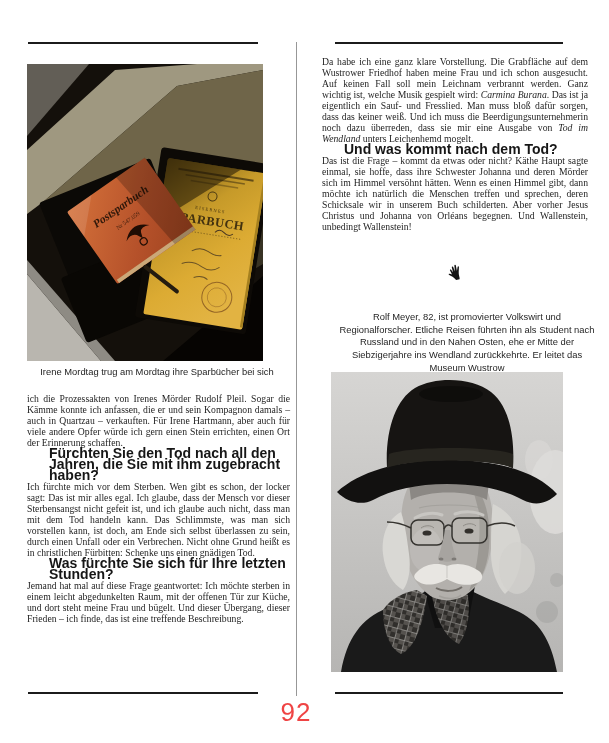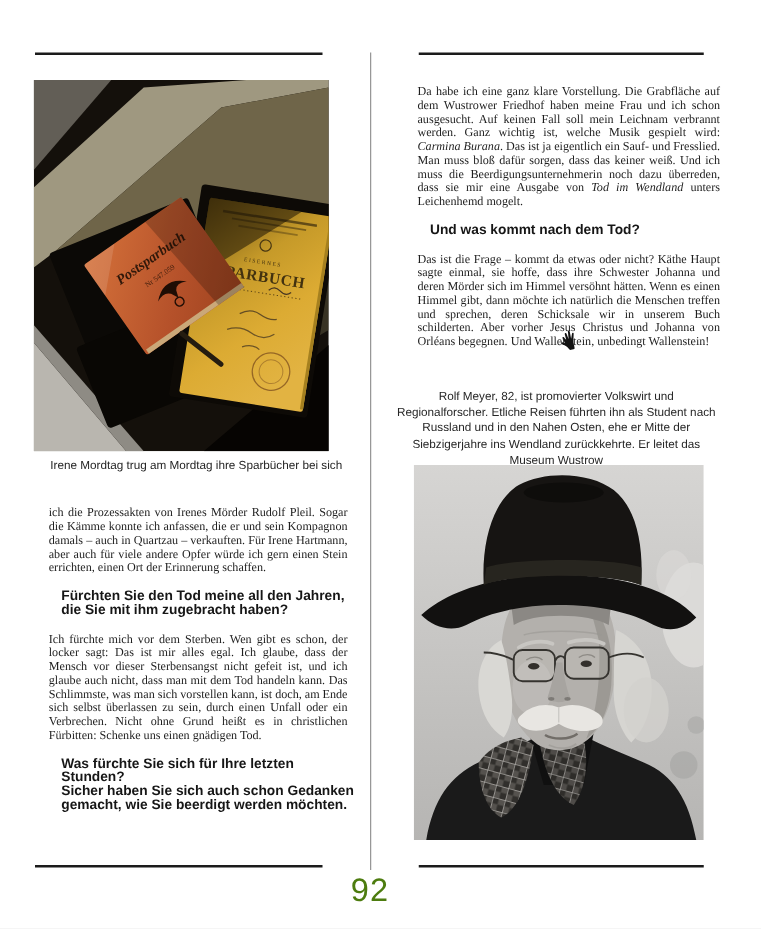--- a/index.html
+++ b/index.html
@@ -11,33 +11,33 @@
   #rule-bottom-left{left:28px;top:692px;width:230px;}
   #rule-bottom-right{left:335px;top:692px;width:228px;}
   #col-divider{position:absolute;left:296px;top:42px;width:1px;height:654px;background:#979797;}
 
   #left-photo{position:absolute;left:27px;top:64px;width:236px;height:297px;}
   #left-caption{position:absolute;left:24px;top:366px;width:266px;text-align:center;
         font-family:"Liberation Sans",sans-serif;font-size:9.4px;line-height:11px;color:#242424;}
   #left-body{position:absolute;left:27px;top:393px;width:263px;}
   #right-body{position:absolute;left:322px;top:56px;width:266px;}
 
-  .answer{margin:12px;text-align:justify;font-size:9.7px;line-height:11px;
+  .answer{margin:0;text-align:justify;font-size:9.7px;line-height:11px;
         font-family:"Liberation Serif",serif;hyphens:auto;-webkit-hyphens:auto;}
   .answer em{font-style:italic;}
   .question{margin:0;padding-left:22px;padding-right:4px;text-align:left;
-        font-family:"Liberation Sans",sans-serif;font-weight:bold;font-size:11px;line-height:11px;color:#161616;}
+        font-family:"Liberation Sans",sans-serif;font-weight:bold;font-size:14px;line-height:11px;color:#161616;}
 
   #end-mark{position:absolute;left:322px;top:262px;width:266px;text-align:center;}
-  #bio{position:absolute;left:316px;top:311px;width:258px;text-align:center;
+  #bio{position:absolute;left:338px;top:311px;width:258px;text-align:center;
         font-family:"Liberation Sans",sans-serif;font-size:9.4px;line-height:12.7px;color:#262626;}
   #right-photo{position:absolute;left:331px;top:372px;width:232px;height:300px;}
 
   #page-number{position:absolute;left:246px;top:697px;width:100px;text-align:center;
-        font-family:"Liberation Sans",sans-serif;font-size:26px;font-weight:500;letter-spacing:1px;color:#4d7c0f;}
+        font-family:"Liberation Sans",sans-serif;font-size:26px;font-weight:500;letter-spacing:1px;color:#ef4444;}
   svg{display:block;}
 </style>
 </head>
 <body>
 
 <div id="page">
 
   <div id="rule-top-left" class="hrule"></div>
   <div id="rule-top-right" class="hrule"></div>
   <div id="col-divider"></div>
@@ -105,24 +105,24 @@
       <polygon points="0,0 30,0 0,30" fill="rgba(255,255,255,0.12)"></polygon>
     </g>
     <g transform="translate(118,200) rotate(38)">
         <rect width="44" height="4" rx="2" fill="#241c10"></rect>
       </g>
   </svg>
   <div id="left-caption">Irene Mordtag trug am Mordtag ihre Sparbücher bei sich</div>
 
   <div id="left-body">
       <p class="answer">ich die Prozessakten von Irenes Mörder Rudolf Pleil. Sogar die Kämme konnte ich anfassen, die er und sein Kompagnon damals – auch in Quartzau – verkauften. Für Irene Hartmann, aber auch für viele andere Opfer würde ich gern einen Stein errichten, einen Ort der Erinnerung schaffen.</p>
-      <p class="question">Fürchten Sie den Tod meine all den Jahren, die Sie mit ihm zugebracht haben?</p>
+      <p class="question">Fürchten Sie den Tod nach all den Jahren, die Sie mit ihm zugebracht haben?</p>
       <p class="answer">Ich fürchte mich vor dem Sterben. Wen gibt es schon, der locker sagt: Das ist mir alles egal. Ich glaube, dass der Mensch vor dieser Sterbensangst nicht gefeit ist, und ich glaube auch nicht, dass man mit dem Tod handeln kann. Das Schlimmste, was man sich vorstellen kann, ist doch, am Ende sich selbst überlassen zu sein, durch einen Unfall oder ein Verbrechen. Nicht ohne Grund heißt es in christlichen Fürbitten: Schenke uns einen gnädigen Tod.</p>
       <p class="question">Was fürchte Sie sich für Ihre letzten Stunden?</p>
-      <p class="question">Sicher haben Sie sich auch schon Gedanken gemacht, wie Sie beerdigt werden möchten.</p>
+      <p class="answer">Jemand hat mal auf diese Frage geantwortet: Ich möchte sterben in einem leicht abgedunkelten Raum, mit der offenen Tür zur Küche, und dort steht meine Frau und bügelt. Und dieser Übergang, dieser Frieden – ich finde, das ist eine treffende Beschreibung.</p>
     </div>
 
   <div id="right-body">
       <p class="answer"><span>Da habe ich eine ganz klare Vorstellung. Die Grabfläche auf dem Wustrower Friedhof haben meine Frau und ich schon ausgesucht. Auf keinen Fall soll mein Leichnam verbrannt werden. Ganz wichtig ist, welche Musik gespielt wird: </span><em>Carmina Burana</em><span>. Das ist ja eigentlich ein Sauf- und Fresslied. Man muss bloß dafür sorgen, dass das keiner weiß. Und ich muss die Beerdigungsunternehmerin noch dazu überreden, dass sie mir eine Ausgabe von </span><em>Tod im Wendland</em><span> unters Leichenhemd mogelt.</span></p>
       <p class="question">Und was kommt nach dem Tod?</p>
       <p class="answer">Das ist die Frage – kommt da etwas oder nicht? Käthe Haupt sagte einmal, sie hoffe, dass ihre Schwester Johanna und deren Mörder sich im Himmel versöhnt hätten. Wenn es einen Himmel gibt, dann möchte ich natürlich die Menschen treffen und sprechen, deren Schicksale wir in unserem Buch schilderten. Aber vorher Jesus Christus und Johanna von Orléans begegnen. Und Wallenstein, unbedingt Wallenstein!</p>
     </div>
 
   <div id="end-mark">
     <svg width="18" height="19" viewBox="0 0 20 20" style="display:inline-block">

